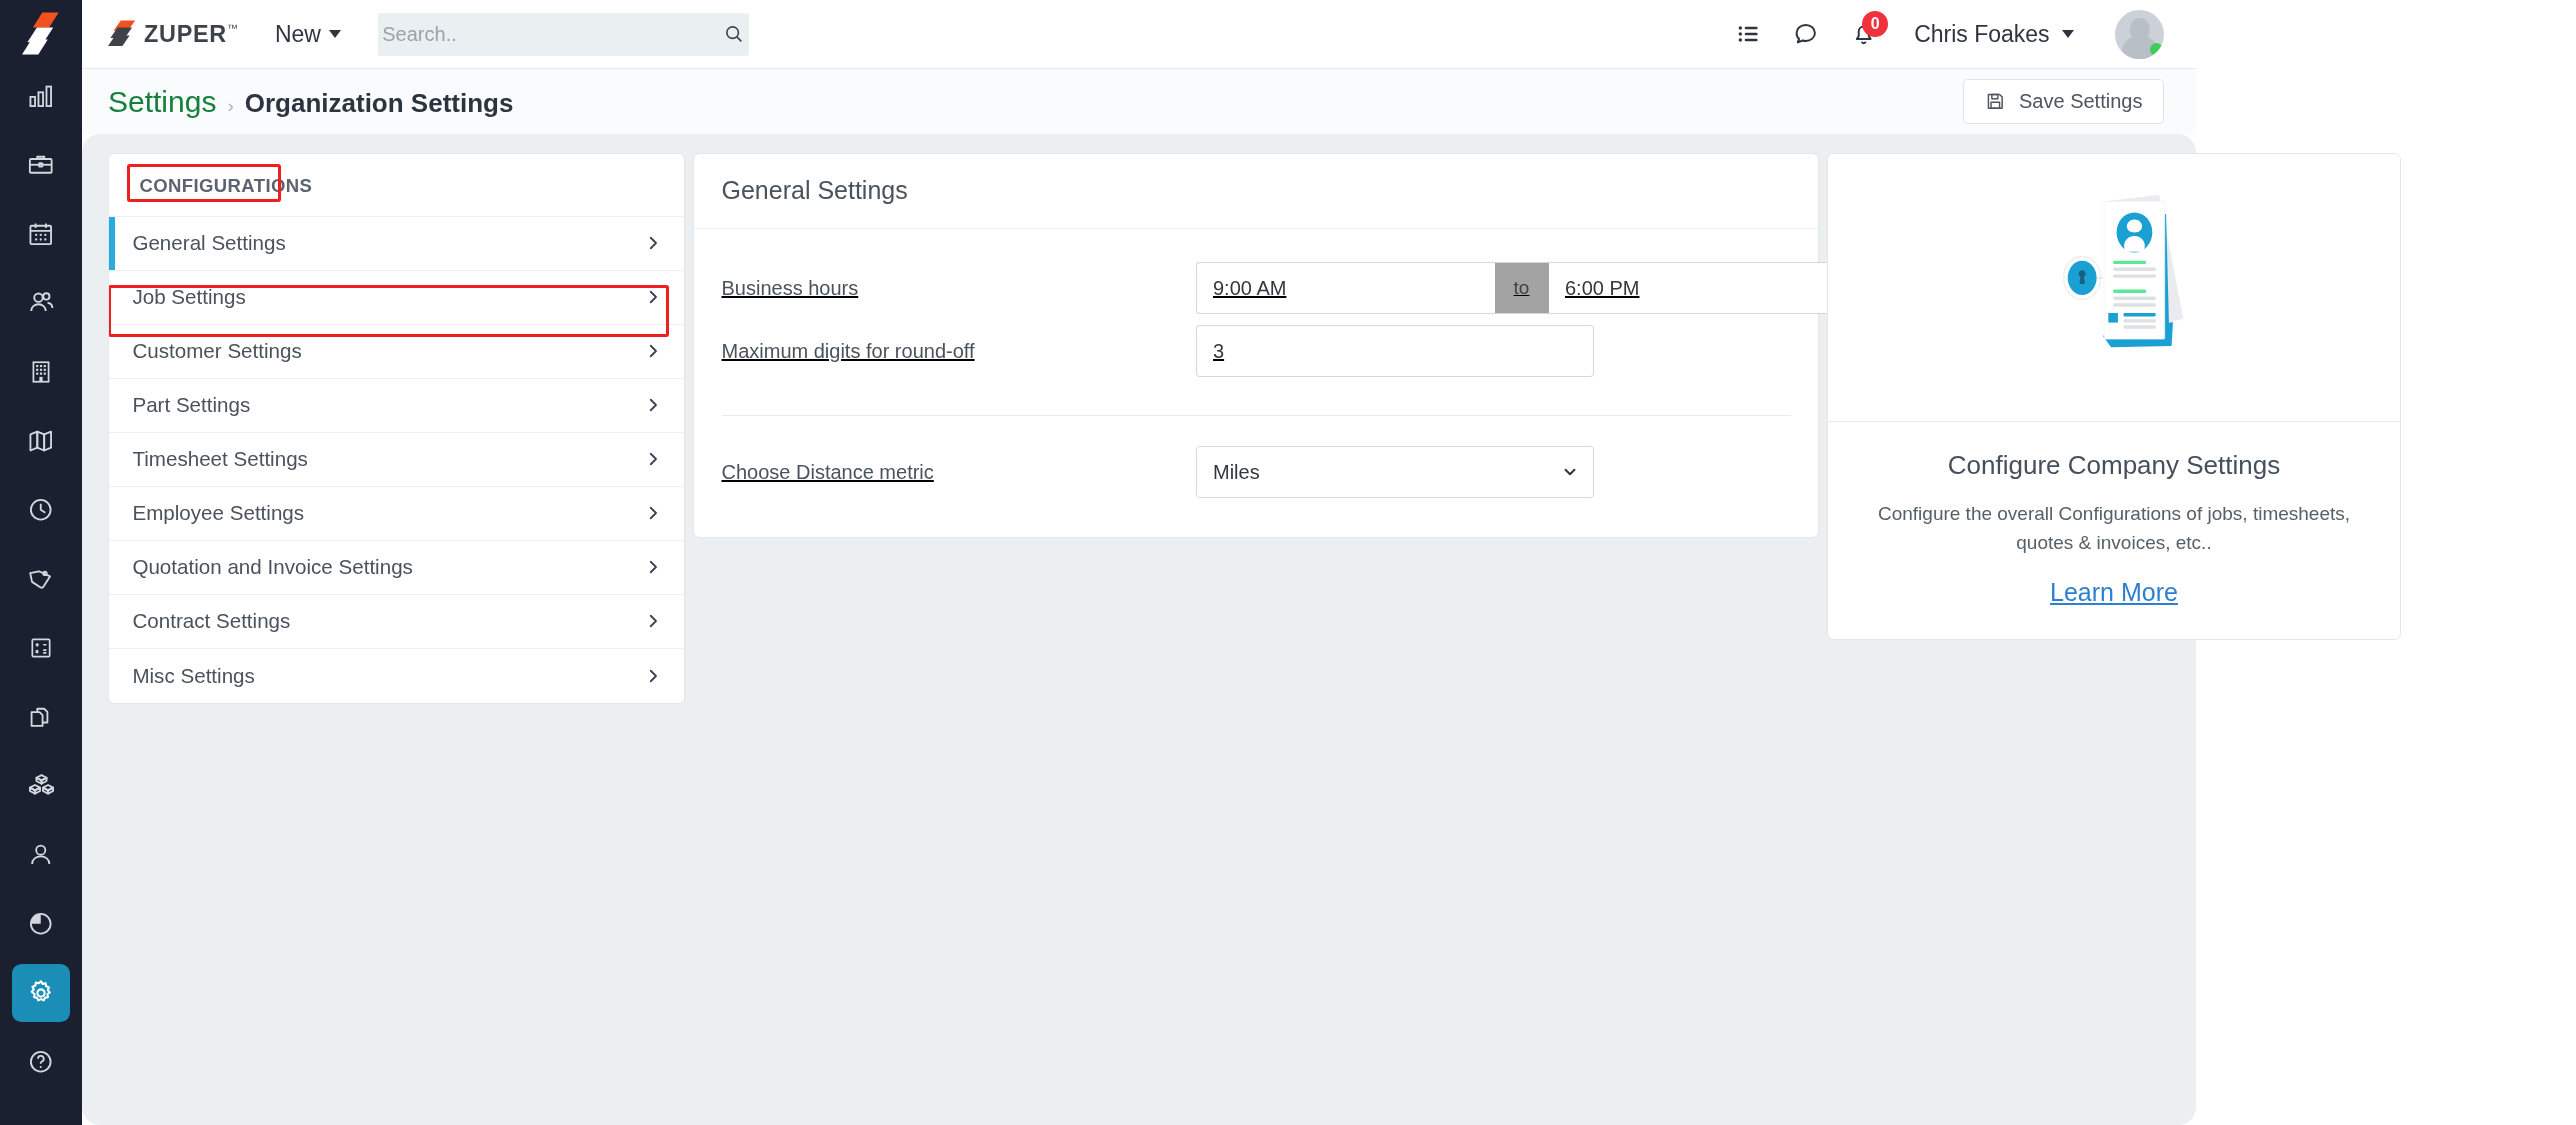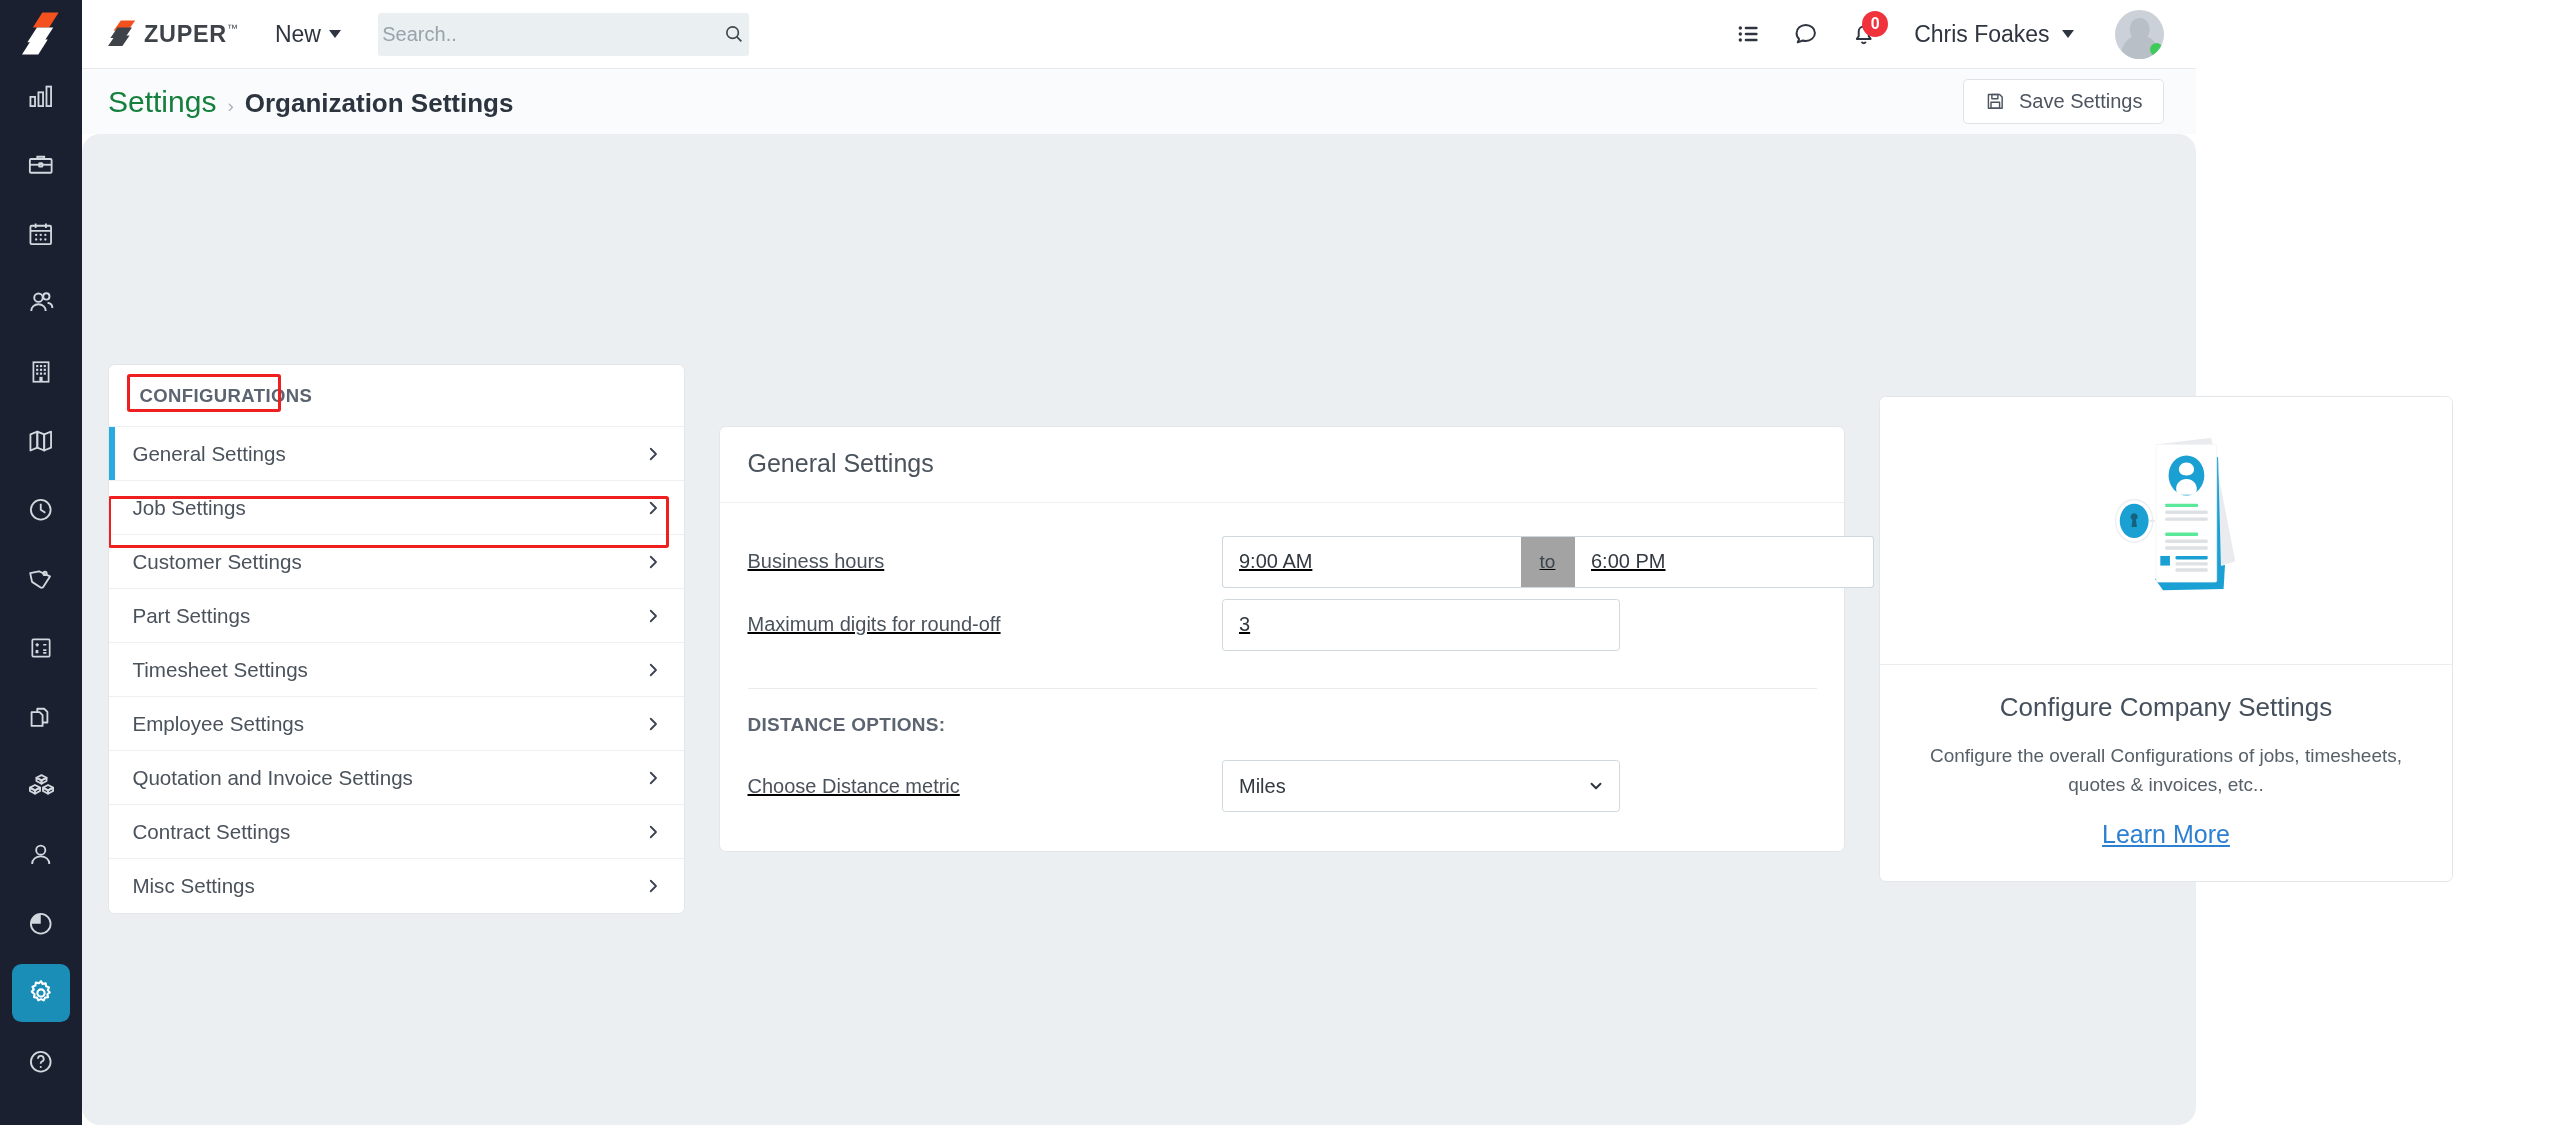--- a/index.html
+++ b/index.html
@@ -94,21 +94,21 @@
   .save-btn {
     margin-left: auto; display: flex; align-items: center; gap: 13.7px;
     background: #fff; border: 0.7px solid #dfe3e8; border-radius: 4.8px;
     height: 45px; padding: 0 20.6px; cursor: pointer;
     font-size: 20px; color: #4c5560; white-space: nowrap;
   }
 
   
   .content {
     flex: 1 1 auto; background: #eceff1; padding: 19px 32px 0 26px;
-    display: flex; gap: 34px; align-items: center; border-radius: 18px;
+    display: flex; gap: 8px; align-items: flex-start; border-radius: 18px;
   }
   .card { background: #fff; border: 0.7px solid #e3e7ea; border-radius: 6.9px; }
 
   
   .navcard { width: 577px; min-width: 577px; overflow: hidden; position: relative; }
   .navcard-head {
     padding: 18px 25px 16.5px 25px;
     font-size: 18.5px; font-weight: bold; letter-spacing: 0.4px; color: #5b6470;
     border-bottom: 0.7px solid #edf0f2;
   }
@@ -511,21 +511,20 @@
             </div>
           </div>
 
           <div class="frow">
             <div class="flabel">Maximum digits for round-off</div>
             <input class="single-input" type="text" value="3" style="">
           </div>
 
           <div class="sec-divider"></div>
 
-          <div class="sec-title">DISTANCE OPTIONS:</div>
 
           <div class="frow">
             <div class="flabel">Choose Distance metric</div>
             <div class="sel-wrap">
               <select class="sel">
                 <option>Miles</option>
                 <option>Kilometers</option>
               </select>
               <span class="sel-chev">
                 <svg width="18" height="18" viewBox="0 0 24 24" fill="none" stroke="#2e3440" stroke-width="2.6" stroke-linecap="round" stroke-linejoin="round">

